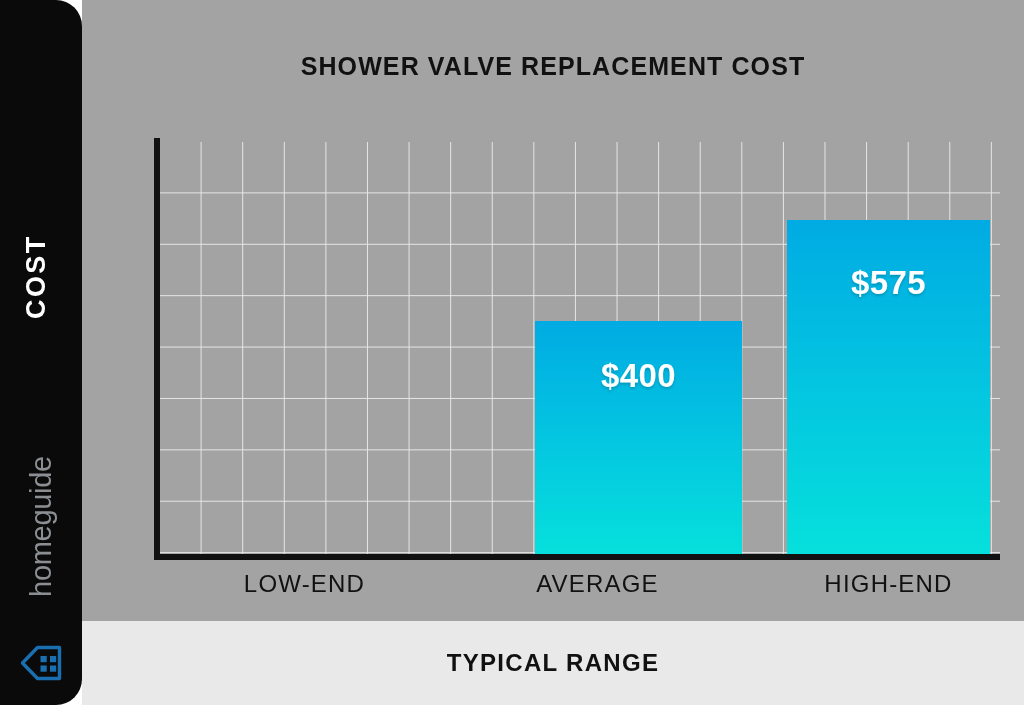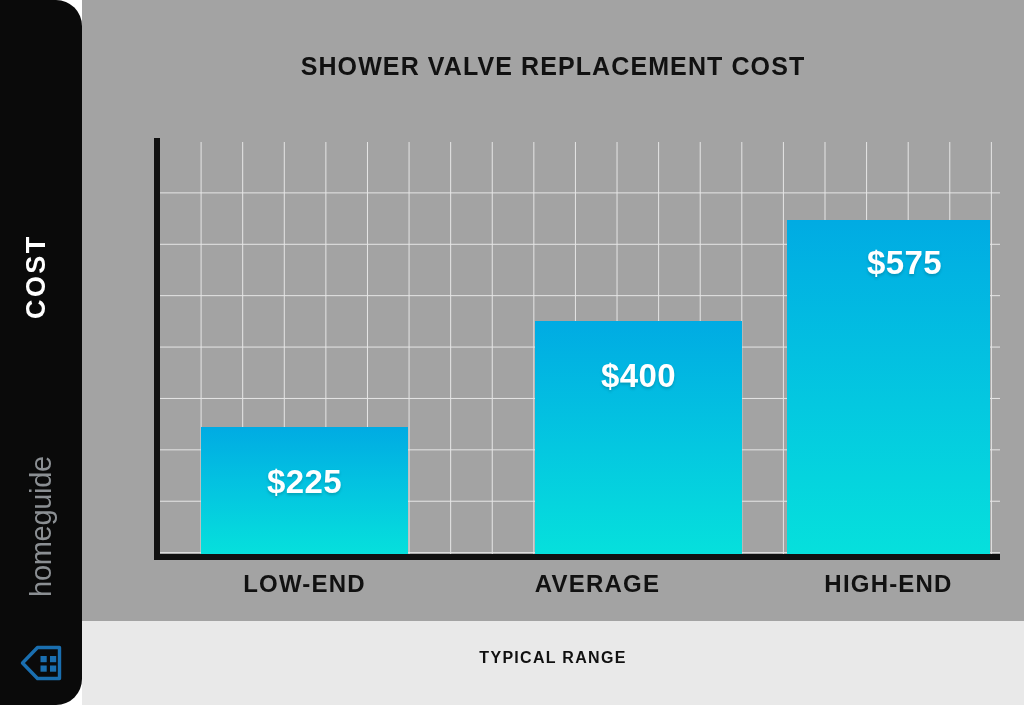--- a/index.html
+++ b/index.html
@@ -155,41 +155,41 @@
     position: absolute;
     left: 78px;
     top: 570px;
     width: 840px;
     height: 36px;
   }
   .cat-label {
     position: absolute;
     text-align: center;
     font-size: 24px;
-    font-weight: bold;
+    font-weight: normal;
     color: #111111;
     letter-spacing: 1.2px;
   }
 
   
   .footer {
     position: absolute;
     left: 82px;
     top: 621px;
     width: 942px;
     height: 84px;
     background: #e9e9e9;
   }
   .footer-text {
     position: absolute;
     left: 0;
     top: 28px;
     width: 942px;
     text-align: center;
-    font-size: 16px;
+    font-size: 24px;
     font-weight: bold;
     color: #111111;
     letter-spacing: 1.3px;
   }
 </style>
 </head>
 <body>
 
 <div id="infographic">
 
@@ -217,30 +217,27 @@
 
     <div class="chart-title">SHOWER VALVE REPLACEMENT COST</div>
 
     <div class="plot">
       <div class="gridlayer"></div>
       <div class="axis-y"></div>
       <div class="axis-x"></div>
 
       <div class="bars">
 
-        <div class="bar" style="left:41px; width:207px; height:127px;">
-          <div class="bar-value" style="top:36px;">$225</div>
-        </div>
 
         <div class="bar" style="left:334px; width:207px; height:233px;margin-left:41px;">
           <div class="bar-value" style="top:36px;">$400</div>
         </div>
 
         <div class="bar" style="left:627px; width:203px; height:334px;">
-          <div class="bar-value" style="top:24px;padding-left:16px;">$575</div>
+          <div class="bar-value" style="top:44px;">$575</div>
         </div>
 
       </div>
     </div>
 
     <div class="cat-labels">
       <div class="cat-label" style="left:41px; width:207px;">LOW-END</div>
       <div class="cat-label" style="left:627px; width:203px;">HIGH-END</div>
       <div class="cat-label" style="left:334px; width:207px;">AVERAGE</div>
     </div>

